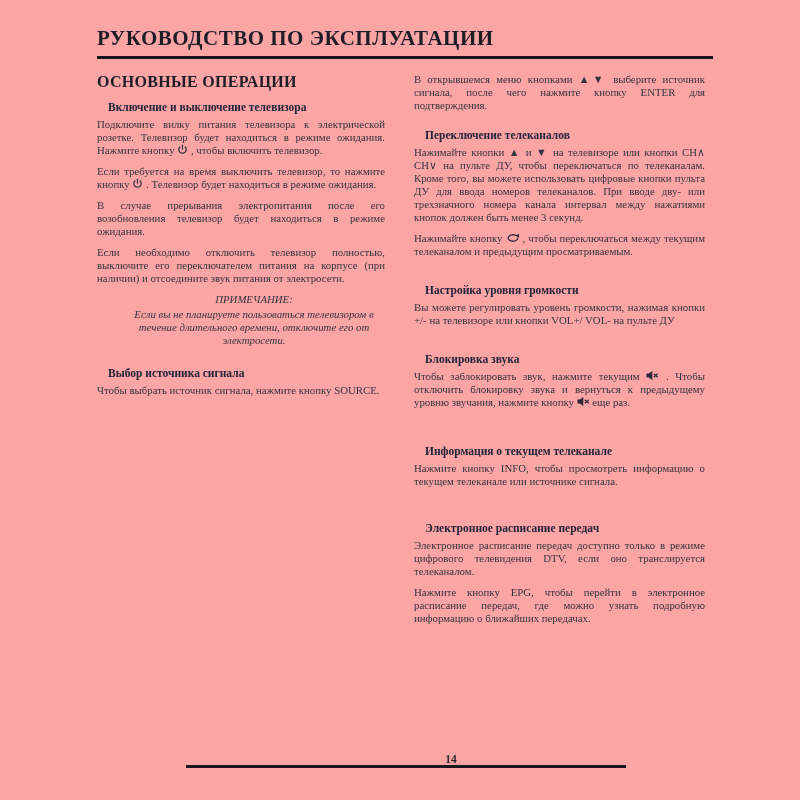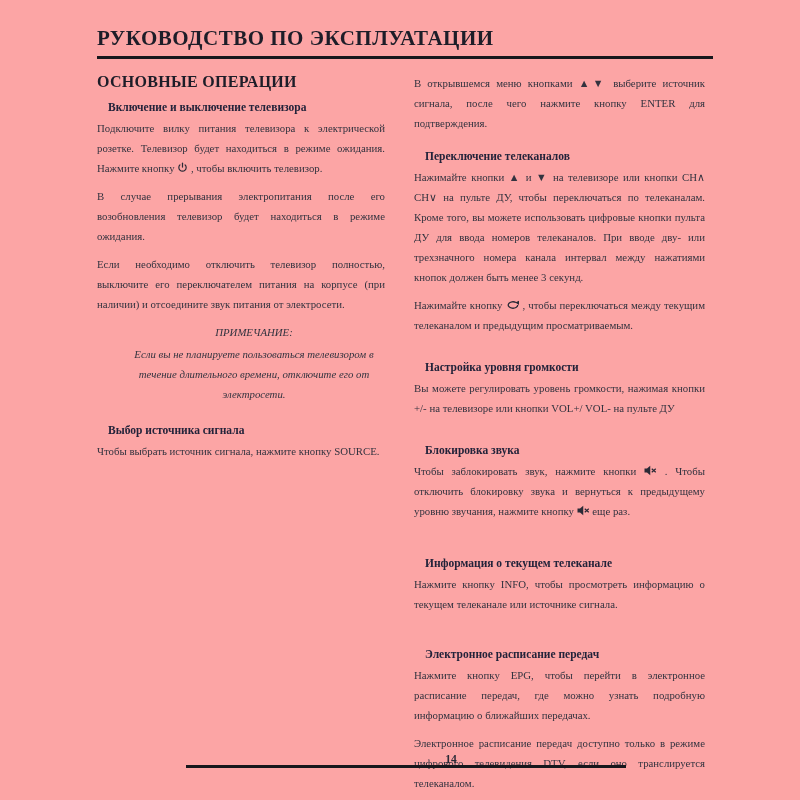--- a/index.html
+++ b/index.html
@@ -29,21 +29,21 @@
   h3.sub{
     margin:16px 0 5px 0;
     font-size:11.5px;font-weight:bold;
     color:#23233a;
     padding-left:11px;
   }
   .col.right h3.sub{margin-top:26px;}
   .col.right h3.sub.first{margin-top:17px;}
   p{
     margin:0 8px 8px 0;
-    font-size:10.8px;line-height:20px;
+    font-size:10.8px;line-height:13px;
     text-align:justify;
     color:#33333f;
   }
   .note{
     margin:4px 0 14px 26px;
     font-style:italic;
   }
   .note p{text-align:center;margin-bottom:2px;}
   .note .note-label{font-size:10.8px;}
   .icon{
@@ -79,20 +79,24 @@
       <div class="col left">
         <h2 class="section-title">ОСНОВНЫЕ ОПЕРАЦИИ</h2>
 
         <h3 class="sub" style="margin-top:0;">Включение и выключение телевизора</h3>
 
         <p><span>Подключите вилку питания телевизора к электрической розетке. Телевизор будет находиться в режиме ожидания. Нажмите кнопку </span><span class="icon"><svg width="11" height="11" viewBox="0 0 24 24" fill="none" stroke="currentColor" stroke-width="2.6" stroke-linecap="round">
                 <path d="M12 2.5v8.5"></path>
                 <path d="M6.4 6.4a8 8 0 1 0 11.2 0"></path>
               </svg></span><span> , чтобы включить телевизор.</span></p>
 
+        <p><span>Если требуется на время выключить телевизор, то нажмите кнопку </span><span class="icon"><svg width="11" height="11" viewBox="0 0 24 24" fill="none" stroke="currentColor" stroke-width="2.6" stroke-linecap="round">
+                <path d="M12 2.5v8.5"></path>
+                <path d="M6.4 6.4a8 8 0 1 0 11.2 0"></path>
+              </svg></span><span> . Телевизор будет находиться в режиме ожидания.</span></p>
 
         <p>В случае прерывания электропитания после его возобновления телевизор будет находиться в режиме ожидания.</p>
 
         <p>Если необходимо отключить телевизор полностью, выключите его переключателем питания на корпусе (при наличии) и отсоедините звук питания от электросети.</p>
 
         <div class="note">
           <p class="note-label">ПРИМЕЧАНИЕ:</p>
           <p>Если вы не планируете пользоваться телевизором в течение длительного времени, отключите его от электросети.</p>
         </div>
 
@@ -108,34 +112,34 @@
         <p>Нажимайте кнопки ▲  и ▼ на телевизоре или кнопки CH∧ CH∨ на пульте ДУ, чтобы переключаться по телеканалам. Кроме того, вы можете использовать цифровые кнопки пульта ДУ для ввода номеров телеканалов. При вводе дву- или трехзначного номера канала интервал между нажатиями кнопок должен быть менее 3 секунд.</p>
         <p><span>Нажимайте кнопку </span><span class="icon"><svg width="14" height="10" viewBox="0 0 28 20" fill="none" stroke="currentColor" stroke-width="2.6">
                 <path d="M23.5 10a9.5 6.5 0 1 1-3.6-5.1"></path>
                 <polygon points="26,1.5 26,10 18.5,5.2" fill="currentColor" stroke="none"></polygon>
               </svg></span><span> , чтобы переключаться между текущим телеканалом и предыдущим просматриваемым.</span></p>
 
         <h3 class="sub">Настройка уровня громкости</h3>
         <p>Вы можете регулировать уровень громкости, нажимая кнопки +/- на телевизоре или кнопки VOL+/ VOL- на пульте ДУ</p>
 
         <h3 class="sub">Блокировка звука</h3>
-        <p><span>Чтобы заблокировать звук, нажмите кнопки </span><span class="icon"><svg width="13" height="11" viewBox="0 0 26 22" fill="currentColor">
+        <p><span>Чтобы заблокировать звук, нажмите текущим </span><span class="icon"><svg width="13" height="11" viewBox="0 0 26 22" fill="currentColor">
                 <polygon points="1,7 6,7 12.5,1.5 12.5,20.5 6,15 1,15"></polygon>
                 <path d="M15.5 7.5l8 7M23.5 7.5l-8 7" stroke="currentColor" stroke-width="2.4" fill="none"></path>
               </svg></span><span> . Чтобы отключить блокировку звука и вернуться к предыдущему уровню звучания, нажмите кнопку </span><span class="icon"><svg width="13" height="11" viewBox="0 0 26 22" fill="currentColor">
                 <polygon points="1,7 6,7 12.5,1.5 12.5,20.5 6,15 1,15"></polygon>
                 <path d="M15.5 7.5l8 7M23.5 7.5l-8 7" stroke="currentColor" stroke-width="2.4" fill="none"></path>
               </svg></span><span> еще раз.</span></p>
 
         <h3 class="sub" style="margin-top:36px;">Информация о текущем телеканале</h3>
         <p>Нажмите кнопку INFO, чтобы просмотреть информацию о текущем телеканале или источнике сигнала.</p>
 
         <h3 class="sub" style="margin-top:34px;">Электронное расписание передач</h3>
+        <p>Электронное расписание передач доступно только в режиме цифрового телевидения DTV, если оно транслируется телеканалом.</p>
         <p>Нажмите кнопку EPG, чтобы перейти в электронное расписание передач, где можно узнать подробную информацию о ближайших передачах.</p>
-        <p>Электронное расписание передач доступно только в режиме цифрового телевидения DTV, если оно транслируется телеканалом.</p>
       </div>
 
     </div>
   </div>
 
   <div class="footer">
     <span class="pagenum">14</span>
     <div class="footer-rule"></div>
   </div>
 </div>

